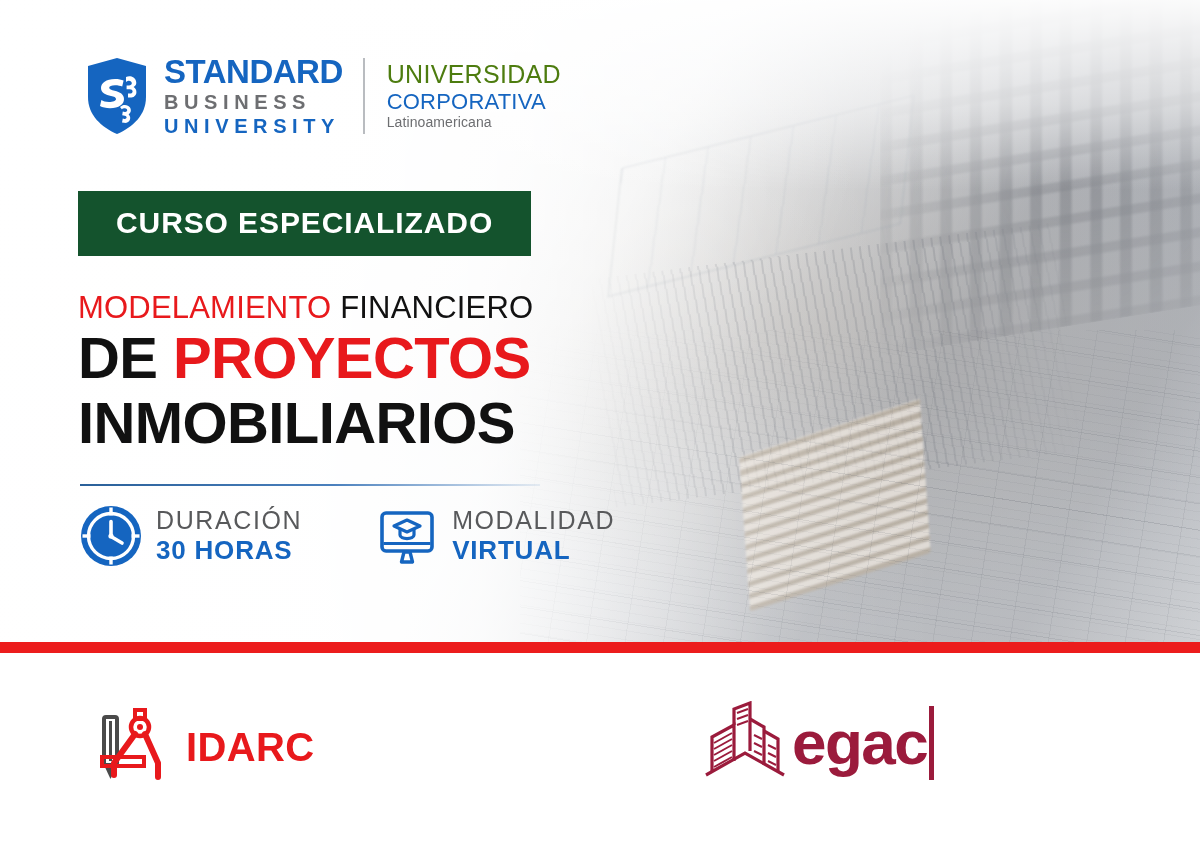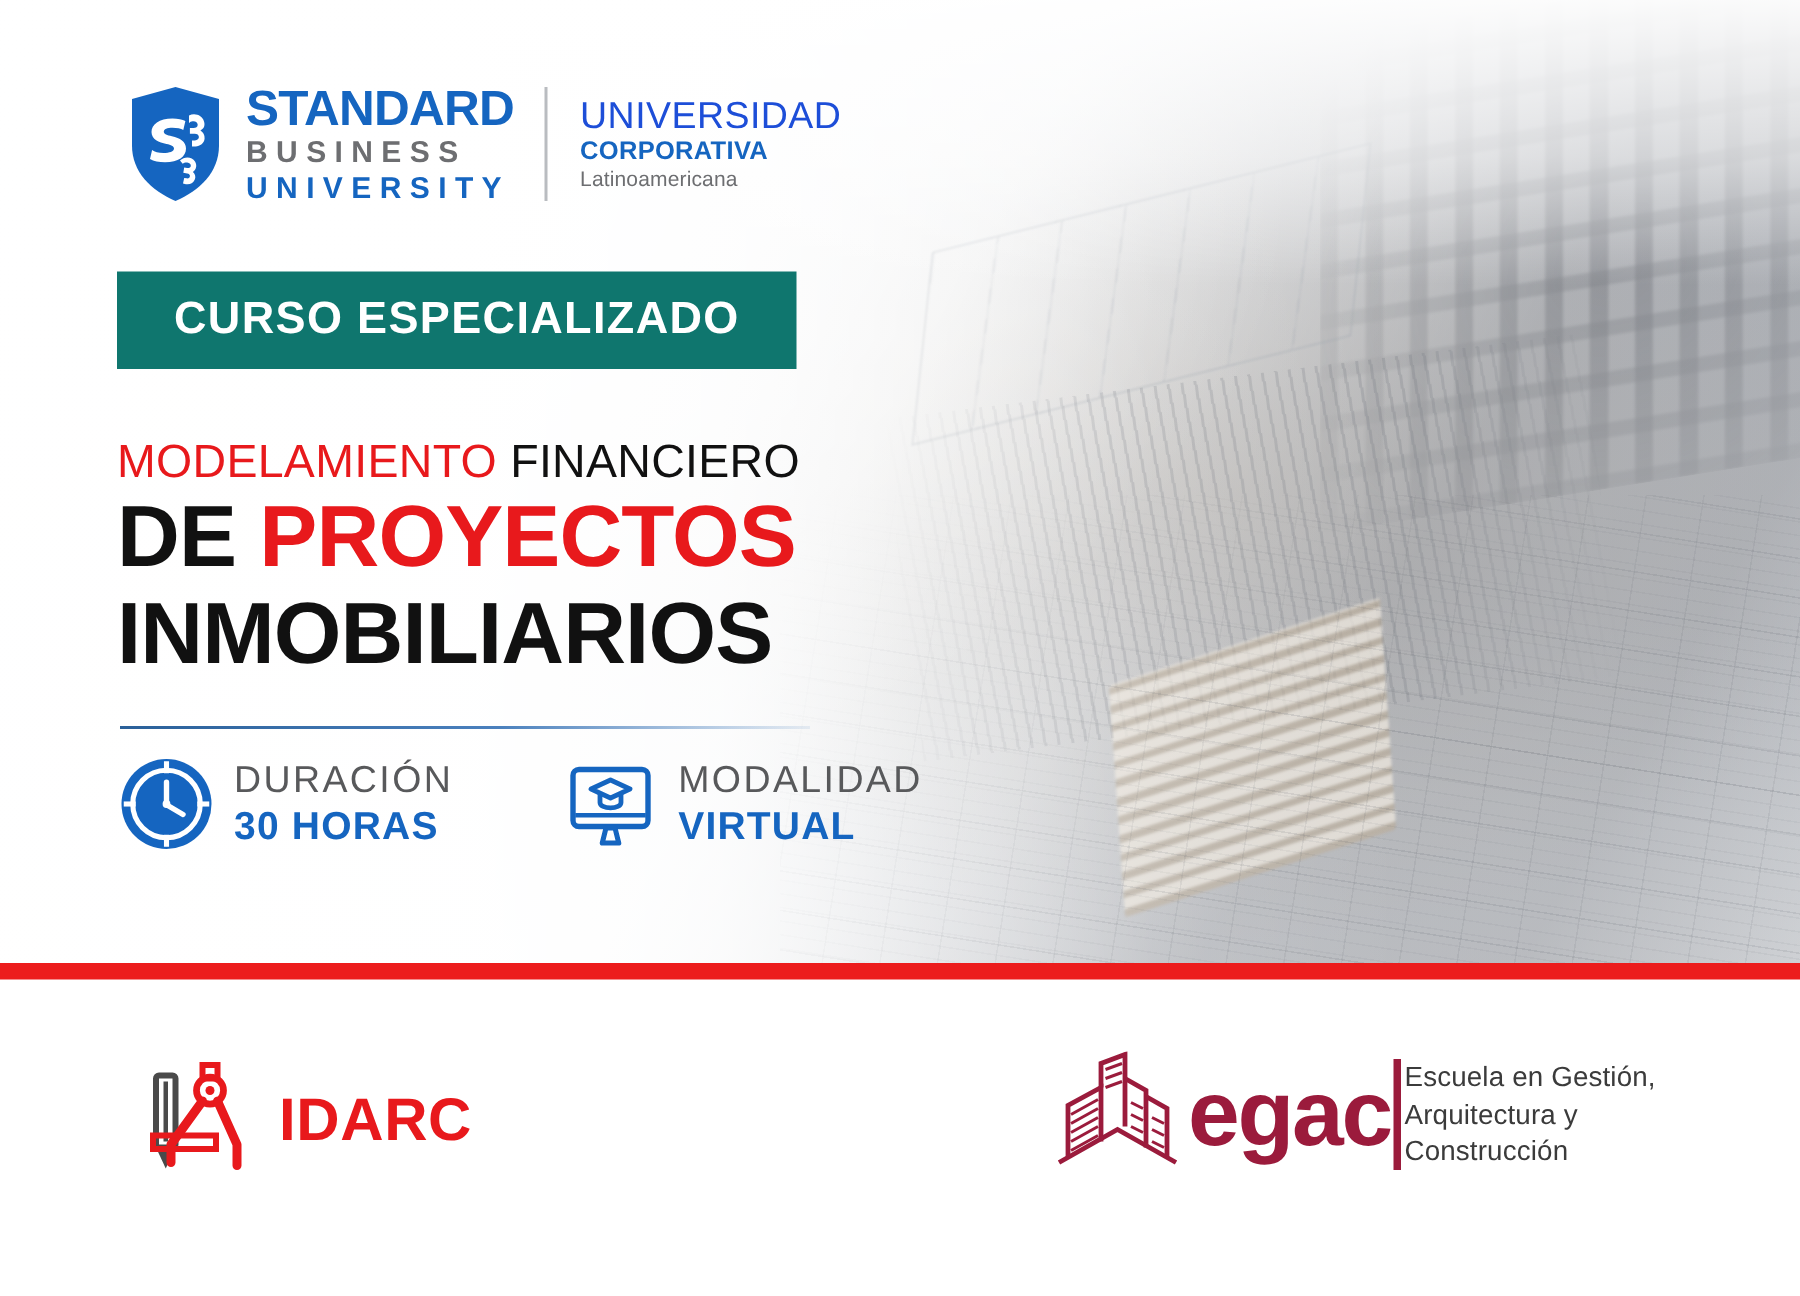--- a/index.html
+++ b/index.html
@@ -160,29 +160,29 @@
 
   .logo-sep {
     width: 2px;
     height: 76px;
     background: #b9bcc0;
     margin: 0 6px 0 4px;
     flex: none;
   }
 
   .uc-words { display: flex; flex-direction: column; line-height: 1.06; }
-  .uc-universidad { font-size: 25px; font-weight: 400; color: #1d4ed8; letter-spacing: 0.3px; }
-  .uc-corporativa { font-size: 17px; font-weight: 700; color: #1565c0; letter-spacing: 0.2px; margin-top: 2px; }
+  .uc-universidad { font-size: 25px; font-weight: 400; color: #4d7c0f; letter-spacing: 0.3px; }
+  .uc-corporativa { font-size: 22px; font-weight: 400; color: #1565c0; letter-spacing: 0.2px; margin-top: 2px; }
   .uc-latino { font-size: 14px; font-weight: 400; color: #6d6e71; letter-spacing: 0.1px; margin-top: 2px; }
 
   
   .ribbon {
     position: absolute;
-    left: 78px; top: 181px;
-    background: #0f766e;
+    left: 78px; top: 191px;
+    background: #14532d;
     padding: 17px 38px 18px 38px;
     z-index: 8;
   }
   .ribbon-text {
     color: #ffffff;
     font-size: 30px;
     font-weight: 700;
     letter-spacing: 0.9px;
     line-height: 1;
     white-space: nowrap;
@@ -447,21 +447,16 @@
           <line x1="54" y1="34" x2="62" y2="38"></line>
           <line x1="54" y1="42" x2="62" y2="46"></line>
           <line x1="54" y1="50" x2="62" y2="54"></line>
           <line x1="68" y1="44" x2="76" y2="48"></line>
           <line x1="68" y1="52" x2="76" y2="56"></line>
           <line x1="68" y1="60" x2="76" y2="64"></line>
         </g>
       </svg>
       <span class="egac-word">egac</span>
       <div class="egac-bar"></div>
-      <div class="egac-sub">
-        <span>Escuela en Gestión,</span><br>
-        <span>Arquitectura y</span><br>
-        <span>Construcción</span>
-      </div>
     </div>
   </div>
 
 </div>
 
 </body></html>

